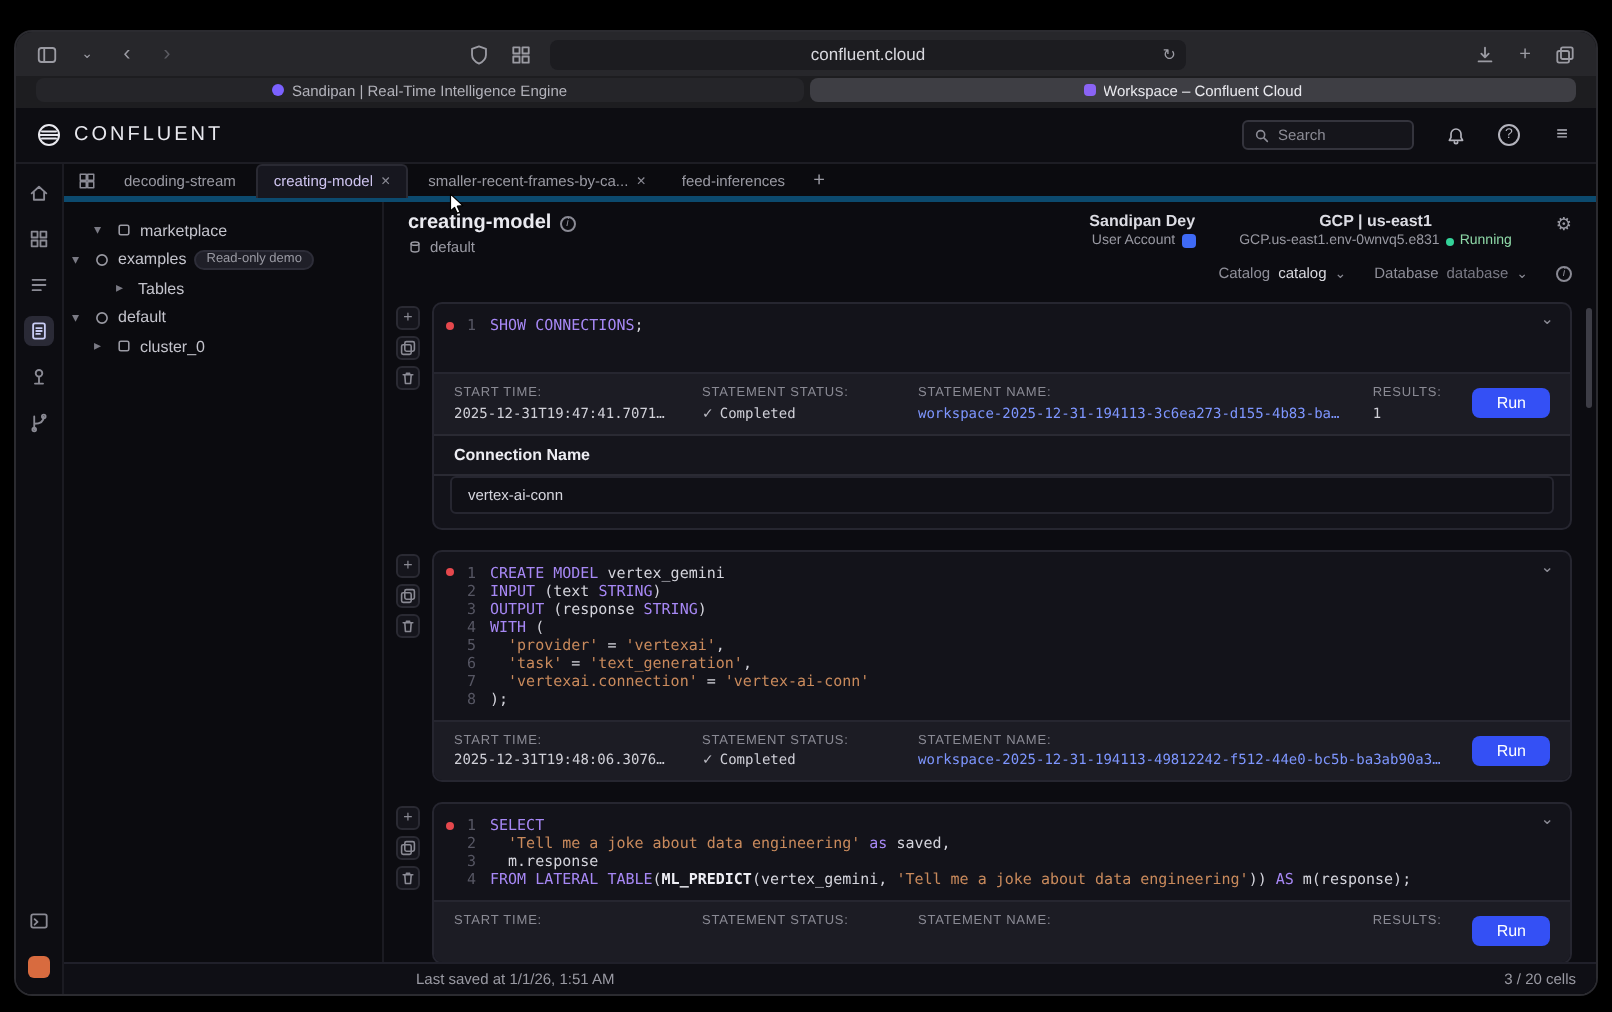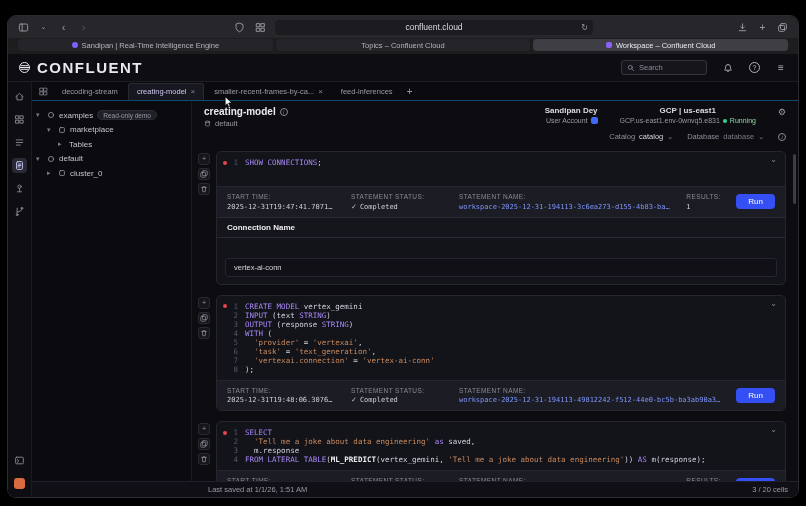--- a/index.html
+++ b/index.html
@@ -26,21 +26,21 @@
   .btab.active{background:#3e3e44;color:#e9e9ee}
   .fav{width:6px;height:6px;border-radius:50%;background:#7b61ff;flex:0 0 auto}
   .fav.sq{border-radius:2px;background:#8a63f5}
   .btab .lbl{white-space:nowrap;overflow:hidden;text-overflow:ellipsis}
 
   
   .app{position:absolute;top:38px;left:0;right:0;bottom:0;background:#0b0b0f;display:flex;flex-direction:column}
   .appheader{height:28px;display:flex;align-items:center;padding:0 10px;gap:6px;
     border-bottom:1px solid #1d1d24;background:#0d0d12;flex:0 0 auto}
   .logo-mark svg{width:13px;height:13px;fill:none;stroke:#e8e8ee;stroke-width:1}
-  .logo-text{color:#e8e8ee;font-size:15px;font-weight:bold;letter-spacing:1.5px}
+  .logo-text{color:#e8e8ee;font-size:10px;font-weight:normal;letter-spacing:1.5px}
   .spacer{flex:1}
   .searchbox{width:86px;height:15px;border:1px solid #34343d;border-radius:3px;background:#15151b;
     display:flex;align-items:center;gap:4px;padding:4px 5px}
   .searchbox svg{width:8px;height:8px;fill:none;stroke:#8b8b95;stroke-width:1.2}
   .searchbox input{flex:1;min-width:0;background:transparent;border:0;outline:none;color:#ddd;font-size:7.5px;
     font-family:inherit}
   .searchbox input::placeholder{color:#8b8b95}
   .hd-ic{width:14px;height:14px;display:flex;align-items:center;justify-content:center;color:#b3b3bc;
     font-size:10px;margin-left:8px}
   .hd-ic svg{width:10px;height:10px;fill:none;stroke:currentColor;stroke-width:1}
@@ -49,21 +49,21 @@
   .appbody{flex:1;display:flex;min-height:0}
   .rail{width:24px;background:#0d0d12;border-right:1px solid #1b1b22;display:flex;flex-direction:column;
     align-items:center;padding:7px 0 6px;gap:8px;flex:0 0 auto}
   .rail-ic{width:15px;height:15px;display:flex;align-items:center;justify-content:center;color:#8a8a94}
   .rail-ic svg{width:11px;height:11px;fill:none;stroke:currentColor;stroke-width:1}
   .rail-ic.active{background:#2a2a36;border-radius:4px;color:#c9cdf5}
   .rail-spacer{flex:1}
   .profile-sq{width:11px;height:11px;border-radius:3px;background:#d86b3f}
 
   .rightarea{flex:1;display:flex;flex-direction:column;min-width:0}
-  .wstabs{height:19px;display:flex;align-items:center;gap:2px;padding-left:5px;border-bottom:1px solid #0c4a6e;
+  .wstabs{height:19px;display:flex;align-items:center;gap:2px;padding-left:5px;border-bottom:3px solid #0c4a6e;
     font-size:7.5px;color:#9a9aa3;flex:0 0 auto}
   .ws-grid{width:13px;height:13px;display:flex;align-items:center;justify-content:center;color:#8a8a94;margin-right:2px}
   .ws-grid svg{width:9px;height:9px;fill:none;stroke:currentColor;stroke-width:1}
   .wstab{height:17px;display:flex;align-items:center;gap:4px;padding:0 8px;border-radius:3px 3px 0 0;min-width:0}
   .wstab .lbl{white-space:nowrap;overflow:hidden;text-overflow:ellipsis;max-width:108px}
   .wstab.active{background:#17171f;border:1px solid #2a2a33;border-bottom:0;color:#cfc5f0}
   .wstab .x{color:#8a8a94;font-size:8px}
   .ws-add{width:14px;text-align:center;color:#9a9aa3;font-size:10px}
 
   .contentrow{flex:1;display:flex;min-height:0}
@@ -131,21 +131,21 @@
   .meta-col.res{width:34px;flex:0 0 auto}
   .meta-label{font-size:6.5px;letter-spacing:.4px;color:#8a8a94}
   .meta-value{font-size:7px;color:#d0d0d8;margin-top:2.5px;font-family:"DejaVu Sans Mono",monospace;
     white-space:nowrap;overflow:hidden;text-overflow:ellipsis;min-height:8px}
   .meta-value .check{color:#b9b9c2;margin-right:3px;font-family:"Liberation Sans",sans-serif}
   .meta-value.link{color:#7e96ff}
   .run-btn{margin-left:auto;flex:0 0 auto;background:#3450f5;color:#fff;border:0;border-radius:4px;
     font-size:8px;padding:3px 12px;font-family:inherit;cursor:default}
   .tbl-head{padding:5px 10px;font-size:8px;font-weight:bold;color:#ececf2;background:#15151c;
     border-top:1px solid #2a2a33;border-bottom:1px solid #2a2a33}
-  .tbl-row{margin:20px 8px 7px;border:1px solid #262630;border-radius:3px;padding:4px 8px;font-size:7.5px;
+  .tbl-row{margin:0 8px 7px;border:1px solid #262630;border-radius:3px;padding:4px 8px;font-size:7.5px;
     color:#d6d6de;background:#101016}
 
   .footerbar{height:16px;border-top:1px solid #20202a;background:#0f0f15;display:flex;align-items:center;
     justify-content:space-between;padding:0 10px;font-size:7.5px;color:#9a9aa3;flex:0 0 auto}
   .footerbar .saved{margin-left:166px}
 
   .cursor{position:absolute;left:216px;top:80px;width:10px;height:12px;z-index:50}
 </style>
 </head>
 <body>
@@ -193,23 +193,20 @@
           <rect x="3.8" y="1.8" width="6.4" height="6.4" rx="1"></rect>
         </svg>
     </span>
   </div>
 
   <div class="btabs">
     <div class="btab">
       <span class="fav"></span>
       <span class="lbl">Sandipan | Real-Time Intelligence Engine</span>
     </div>
-    <div class="btab">
-      <span class="lbl">Topics – Confluent Cloud</span>
-    </div>
     <div class="btab active">
       <span class="fav sq"></span>
       <span class="lbl">Workspace – Confluent Cloud</span>
     </div>
   </div>
 
   <div class="app">
 
     <div class="appheader">
       <span class="logo-mark">
@@ -314,38 +311,38 @@
           </div>
           <div class="wstab">
             <span class="lbl">feed-inferences</span>
           </div>
           <span class="ws-add">+</span>
         </div>
 
         <div class="contentrow">
 
           <div class="tree">
+            <div class="titem d1">
+              <span class="tchev">▾</span>
+              <span class="tico">
+                  <svg viewBox="0 0 10 10">
+                    <rect x="2" y="2" width="6" height="6" rx="1"></rect>
+                  </svg>
+                </span>
+              <span class="tlbl">marketplace</span>
+            </div>
             <div class="titem d0">
               <span class="tchev">▾</span>
               <span class="tico">
                   <svg viewBox="0 0 10 10">
                     <circle cx="5" cy="5" r="3.2"></circle>
                   </svg>
                 </span>
               <span class="tlbl">examples</span>
               <span class="tbadge">Read-only demo</span>
-            </div>
-            <div class="titem d1">
-              <span class="tchev">▾</span>
-              <span class="tico">
-                  <svg viewBox="0 0 10 10">
-                    <rect x="2" y="2" width="6" height="6" rx="1"></rect>
-                  </svg>
-                </span>
-              <span class="tlbl">marketplace</span>
             </div>
             <div class="titem d2">
               <span class="tchev">▸</span>
               <span class="tlbl">Tables</span>
             </div>
             <div class="titem d0">
               <span class="tchev">▾</span>
               <span class="tico">
                   <svg viewBox="0 0 10 10">
                     <circle cx="5" cy="5" r="3.2"></circle>

